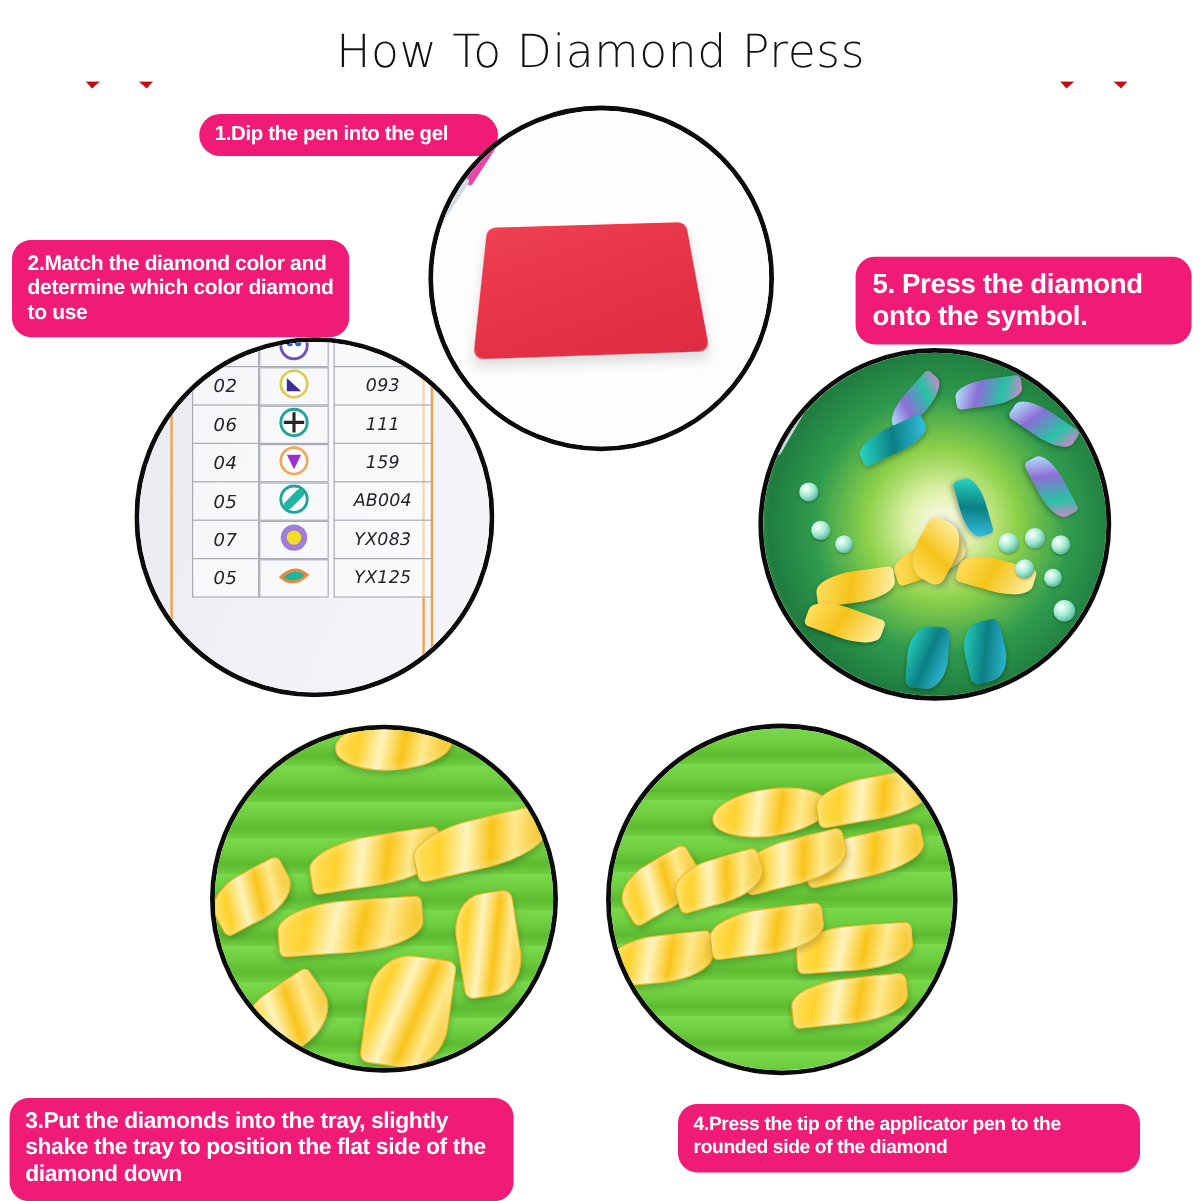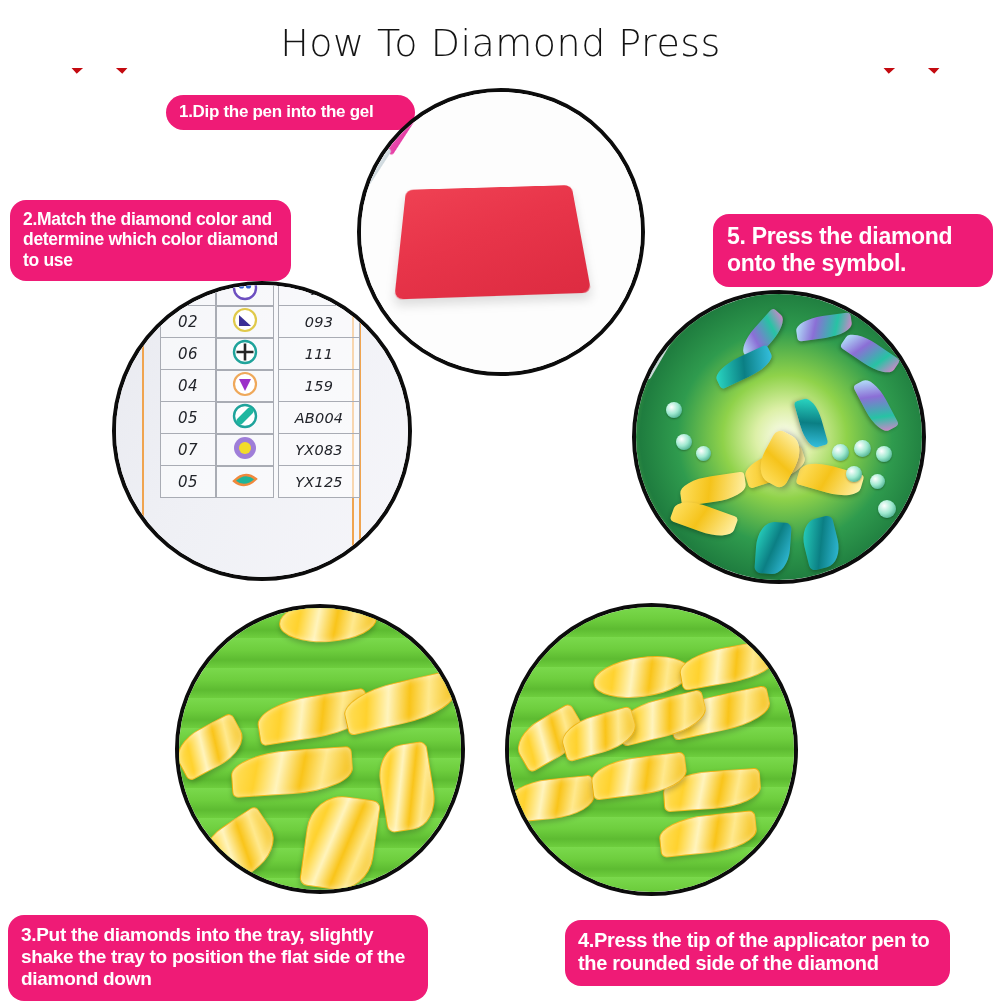--- a/index.html
+++ b/index.html
@@ -30,21 +30,21 @@
 
   
   .badge{position:absolute;background:#ef1b76;color:#ffffff;border-radius:16px;
      font-weight:700;letter-spacing:-.3px;line-height:1.16;
      padding:7px 13px 8px 13px;box-sizing:border-box;
      font-family:"Liberation Sans",sans-serif;}
   #badge-1{left:166px;top:95px;width:249px;font-size:17px;border-radius:18px;}
   #badge-2{left:10px;top:200px;width:281px;font-size:17.5px;padding:9px 13px 11px 13px;}
   #badge-5{left:713px;top:214px;width:280px;font-size:23px;padding:9px 13px 11px 14px;}
   #badge-3{left:8px;top:915px;width:420px;font-size:19px;padding:9px 13px 11px 13px;}
-  #badge-4{left:565px;top:920px;width:385px;font-size:20px;padding:9px 13px 11px 13px;}
+  #badge-4{left:565px;top:920px;width:385px;font-size:16px;padding:9px 13px 11px 13px;}
 
   
   .circ{position:absolute;border-radius:50%;overflow:hidden;
         border:4px solid #0c0c0c;box-sizing:border-box;background:#fff;}
   #circle-1{left:357px;top:88px;width:288px;height:288px;}
   #circle-2{left:112px;top:281px;width:300px;height:300px;}
   #circle-5{left:632px;top:290px;width:294px;height:294px;}
   #circle-3{left:175px;top:604px;width:290px;height:290px;}
   #circle-4{left:505px;top:603px;width:293px;height:293px;}
 

